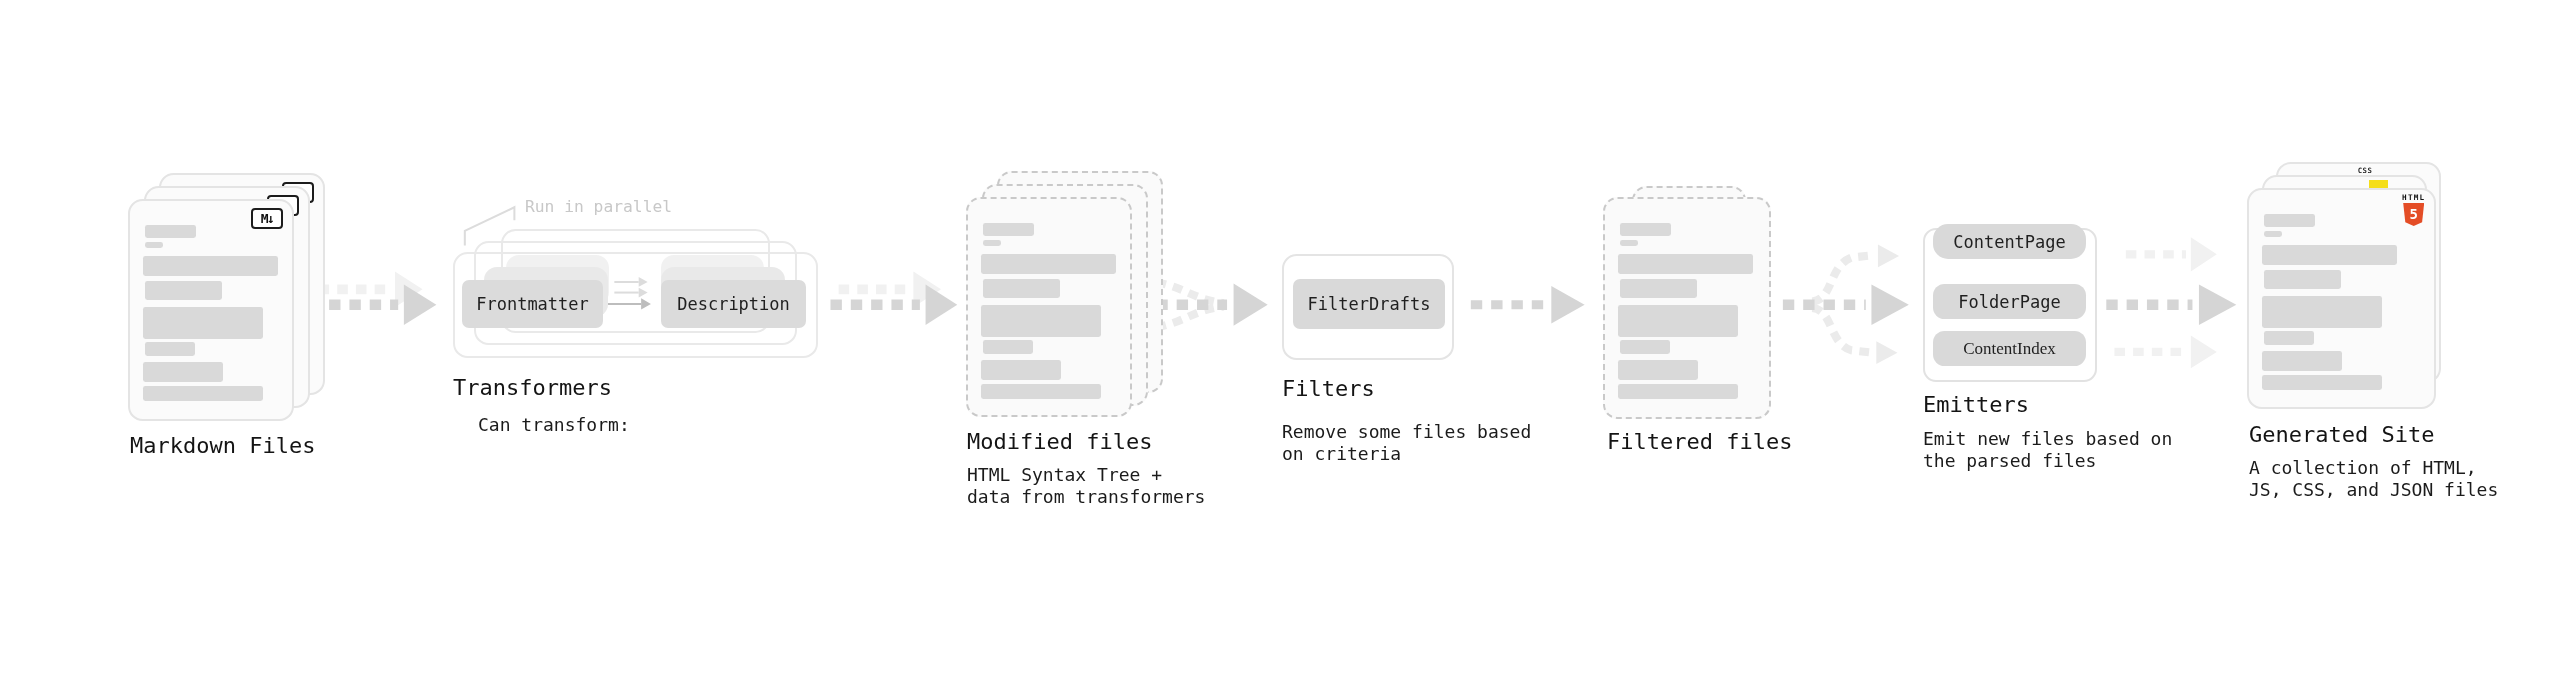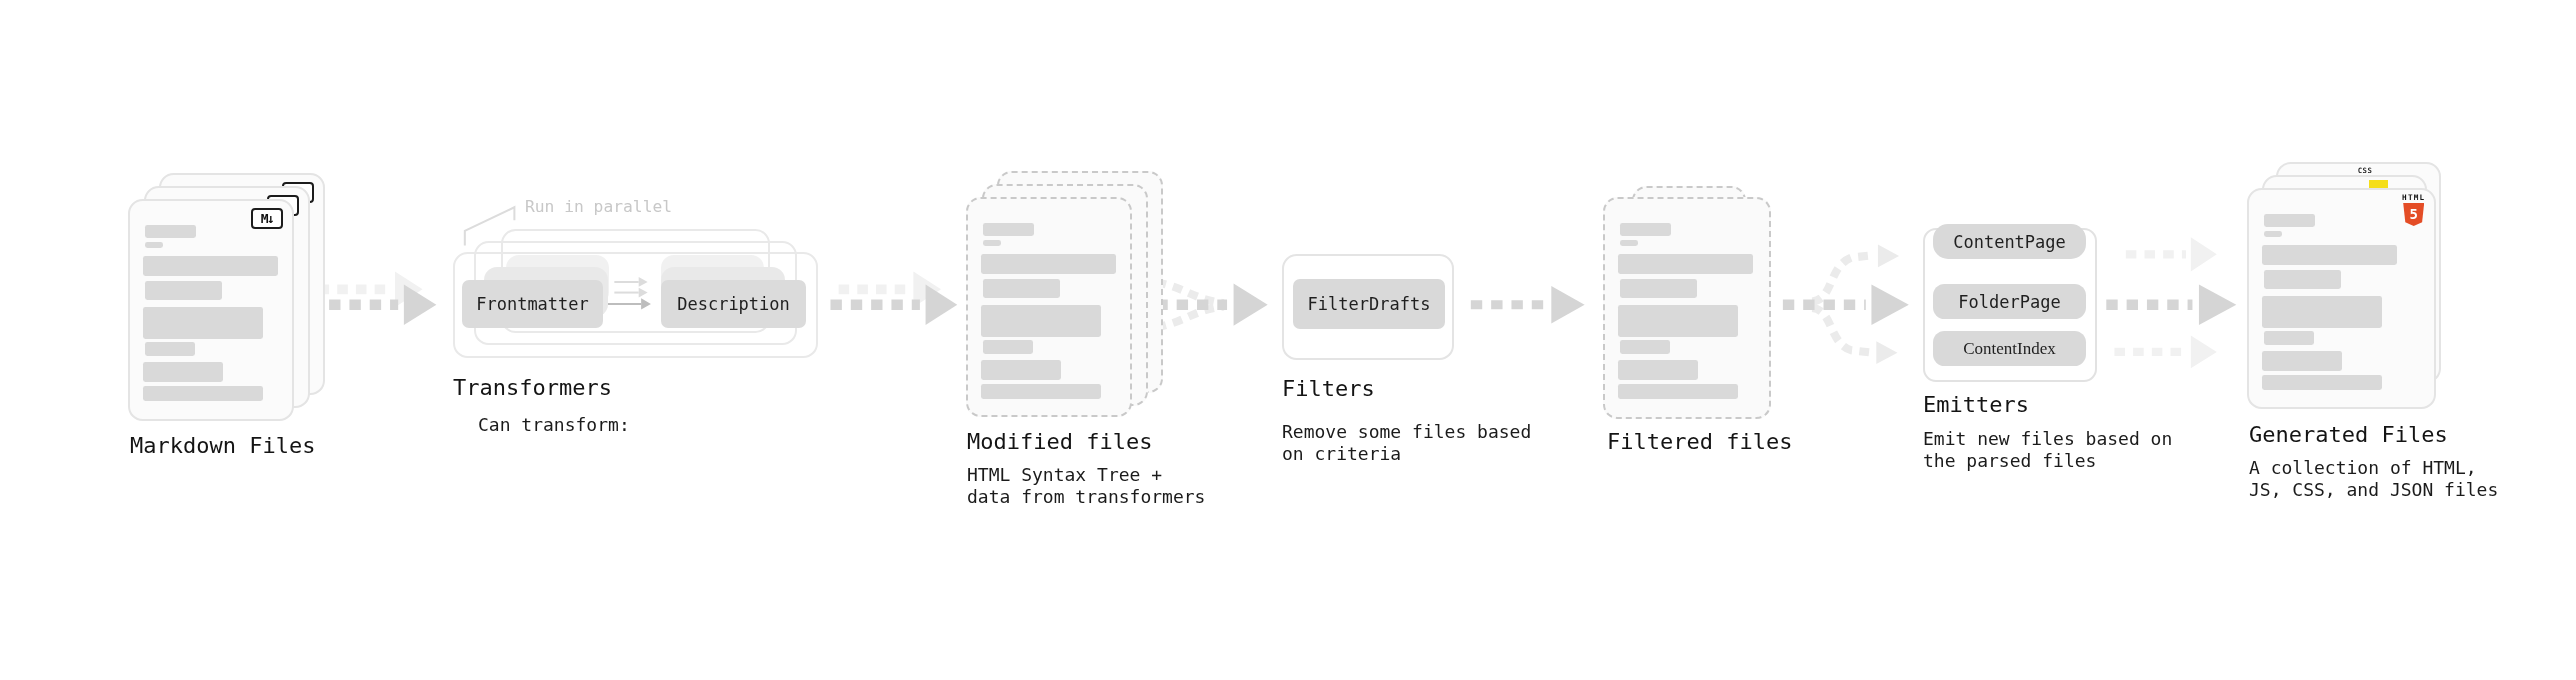--- a/index.html
+++ b/index.html
@@ -284,18 +284,18 @@
     <div class="bar" style="left: 15.4px; top: 24.4px; width: 51px; height: 13px;"></div>
         <div class="bar" style="left: 15.4px; top: 41px; width: 18px; height: 5.7px;"></div>
         <div class="bar" style="left: 13px; top: 55px; width: 135px; height: 19.5px;"></div>
         <div class="bar" style="left: 15.4px; top: 80px; width: 77px; height: 18.7px;"></div>
         <div class="bar" style="left: 13px; top: 106px; width: 120px; height: 32px;"></div>
         <div class="bar" style="left: 15.4px; top: 141px; width: 50px; height: 14px;"></div>
         <div class="bar" style="left: 13px; top: 161px; width: 80px; height: 19.5px;"></div>
         <div class="bar" style="left: 13px; top: 185px; width: 120px; height: 14.6px;"></div>
       </div>
   </div>
-  <div class="h1" style="left:2249px;top:422px;">Generated Files</div>
+  <div class="h1" style="left:2249px;top:422px;">Generated Site</div>
   <div class="sub" style="left:2249px;top:457px;">A collection of HTML,
 JS, CSS, and JSON files</div>
 
 </div>
 
 
 </body></html>

